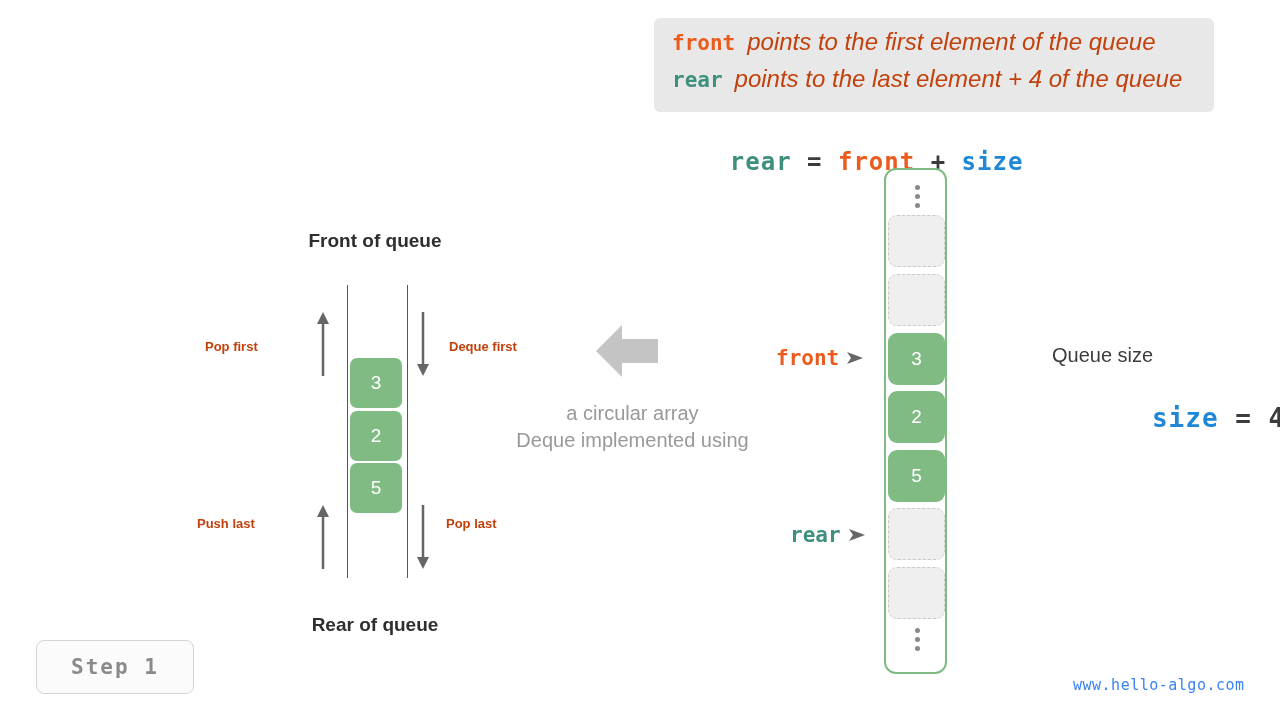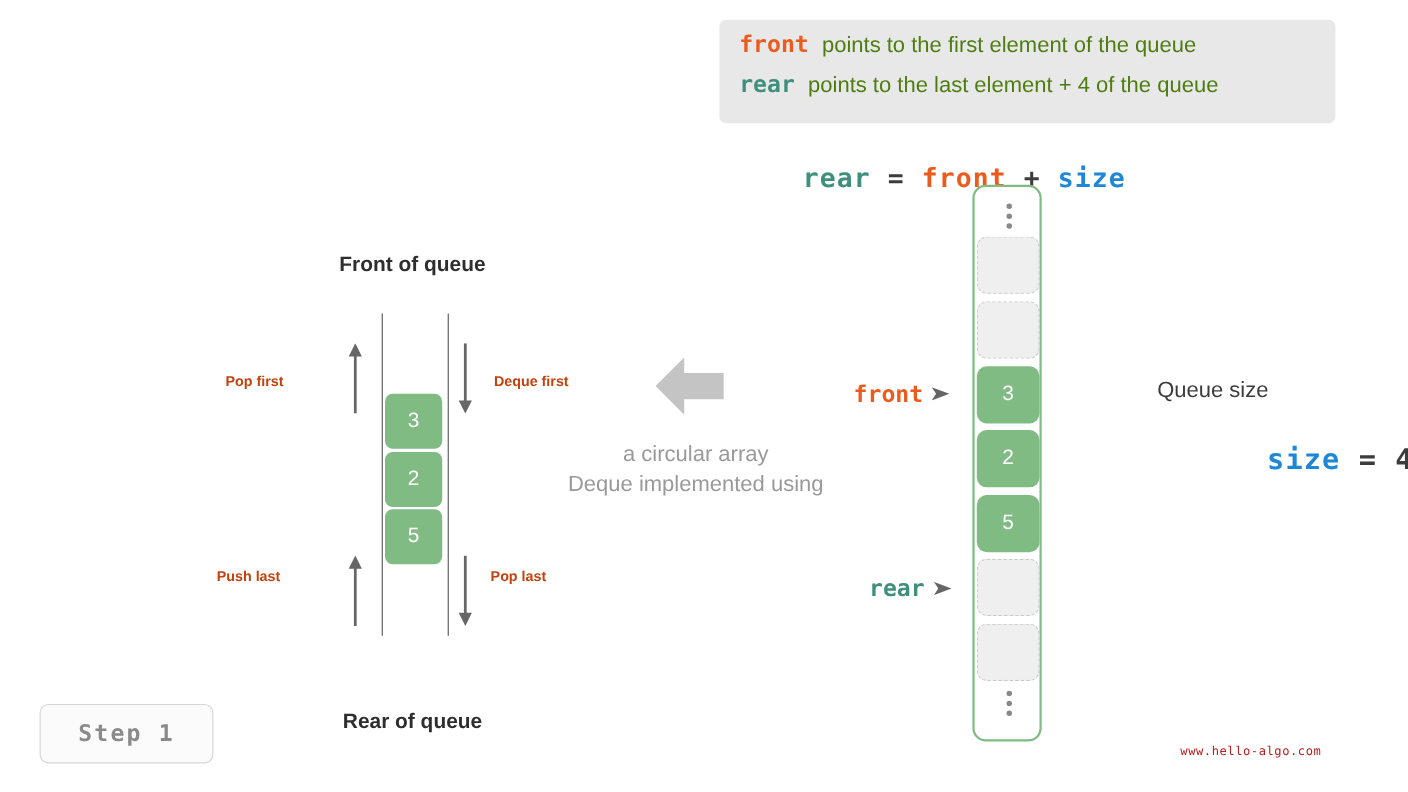--- a/index.html
+++ b/index.html
@@ -29,22 +29,23 @@
   }
   .legend-key {
     font-family: "DejaVu Sans Mono", monospace;
     font-size: 21px;
     font-weight: bold;
     margin-right: 12px;
   }
   .legend-key.front { color: #ec5b1e; }
   .legend-key.rear  { color: #3f8f7e; }
   .legend-text {
-    font-size: 20px;
-    color: #4d7c0f;
+    font-size: 24px;
+    color: #c2410c;
+    font-style: italic;
   }
 
   
   #formula {
     position: absolute;
     left: 668px; top: 120px;
     font-family: "DejaVu Sans Mono", monospace;
     font-size: 24px;
     font-weight: bold;
     letter-spacing: 1px;
@@ -61,21 +62,21 @@
     left: 180px; top: 230px;
     width: 390px;
     text-align: center;
     font-size: 19px; font-weight: bold; color: #2e2e2e;
   }
   #rear-of-queue {
     position: absolute;
     left: 180px; top: 614px;
     width: 390px;
     text-align: center;
-    font-size: 19px; font-weight: bold; color: #2e2e2e; margin-top: 32px;
+    font-size: 19px; font-weight: bold; color: #2e2e2e;
   }
   .rail {
     position: absolute;
     top: 285px; height: 293px;
     width: 1px; background: #555555;
   }
   #rail-left  { left: 347px; }
   #rail-right { left: 407px; }
 
   .op-label {
@@ -211,22 +212,22 @@
     font-size: 21px; font-weight: bold;
     letter-spacing: 2px;
     color: #8a8a8a;
   }
 
   
   #watermark {
     position: absolute;
     left: 1073px; top: 676px;
     font-family: "DejaVu Sans Mono", monospace;
-    font-size: 11px;
-    color: #b91c1c;
+    font-size: 15px;
+    color: #3b82f6;
     letter-spacing: 0.5px;
   }
 </style>
 </head>
 <body>
 
 <div id="stage">
 
   <div id="legend-box">
     <div class="legend-row">

